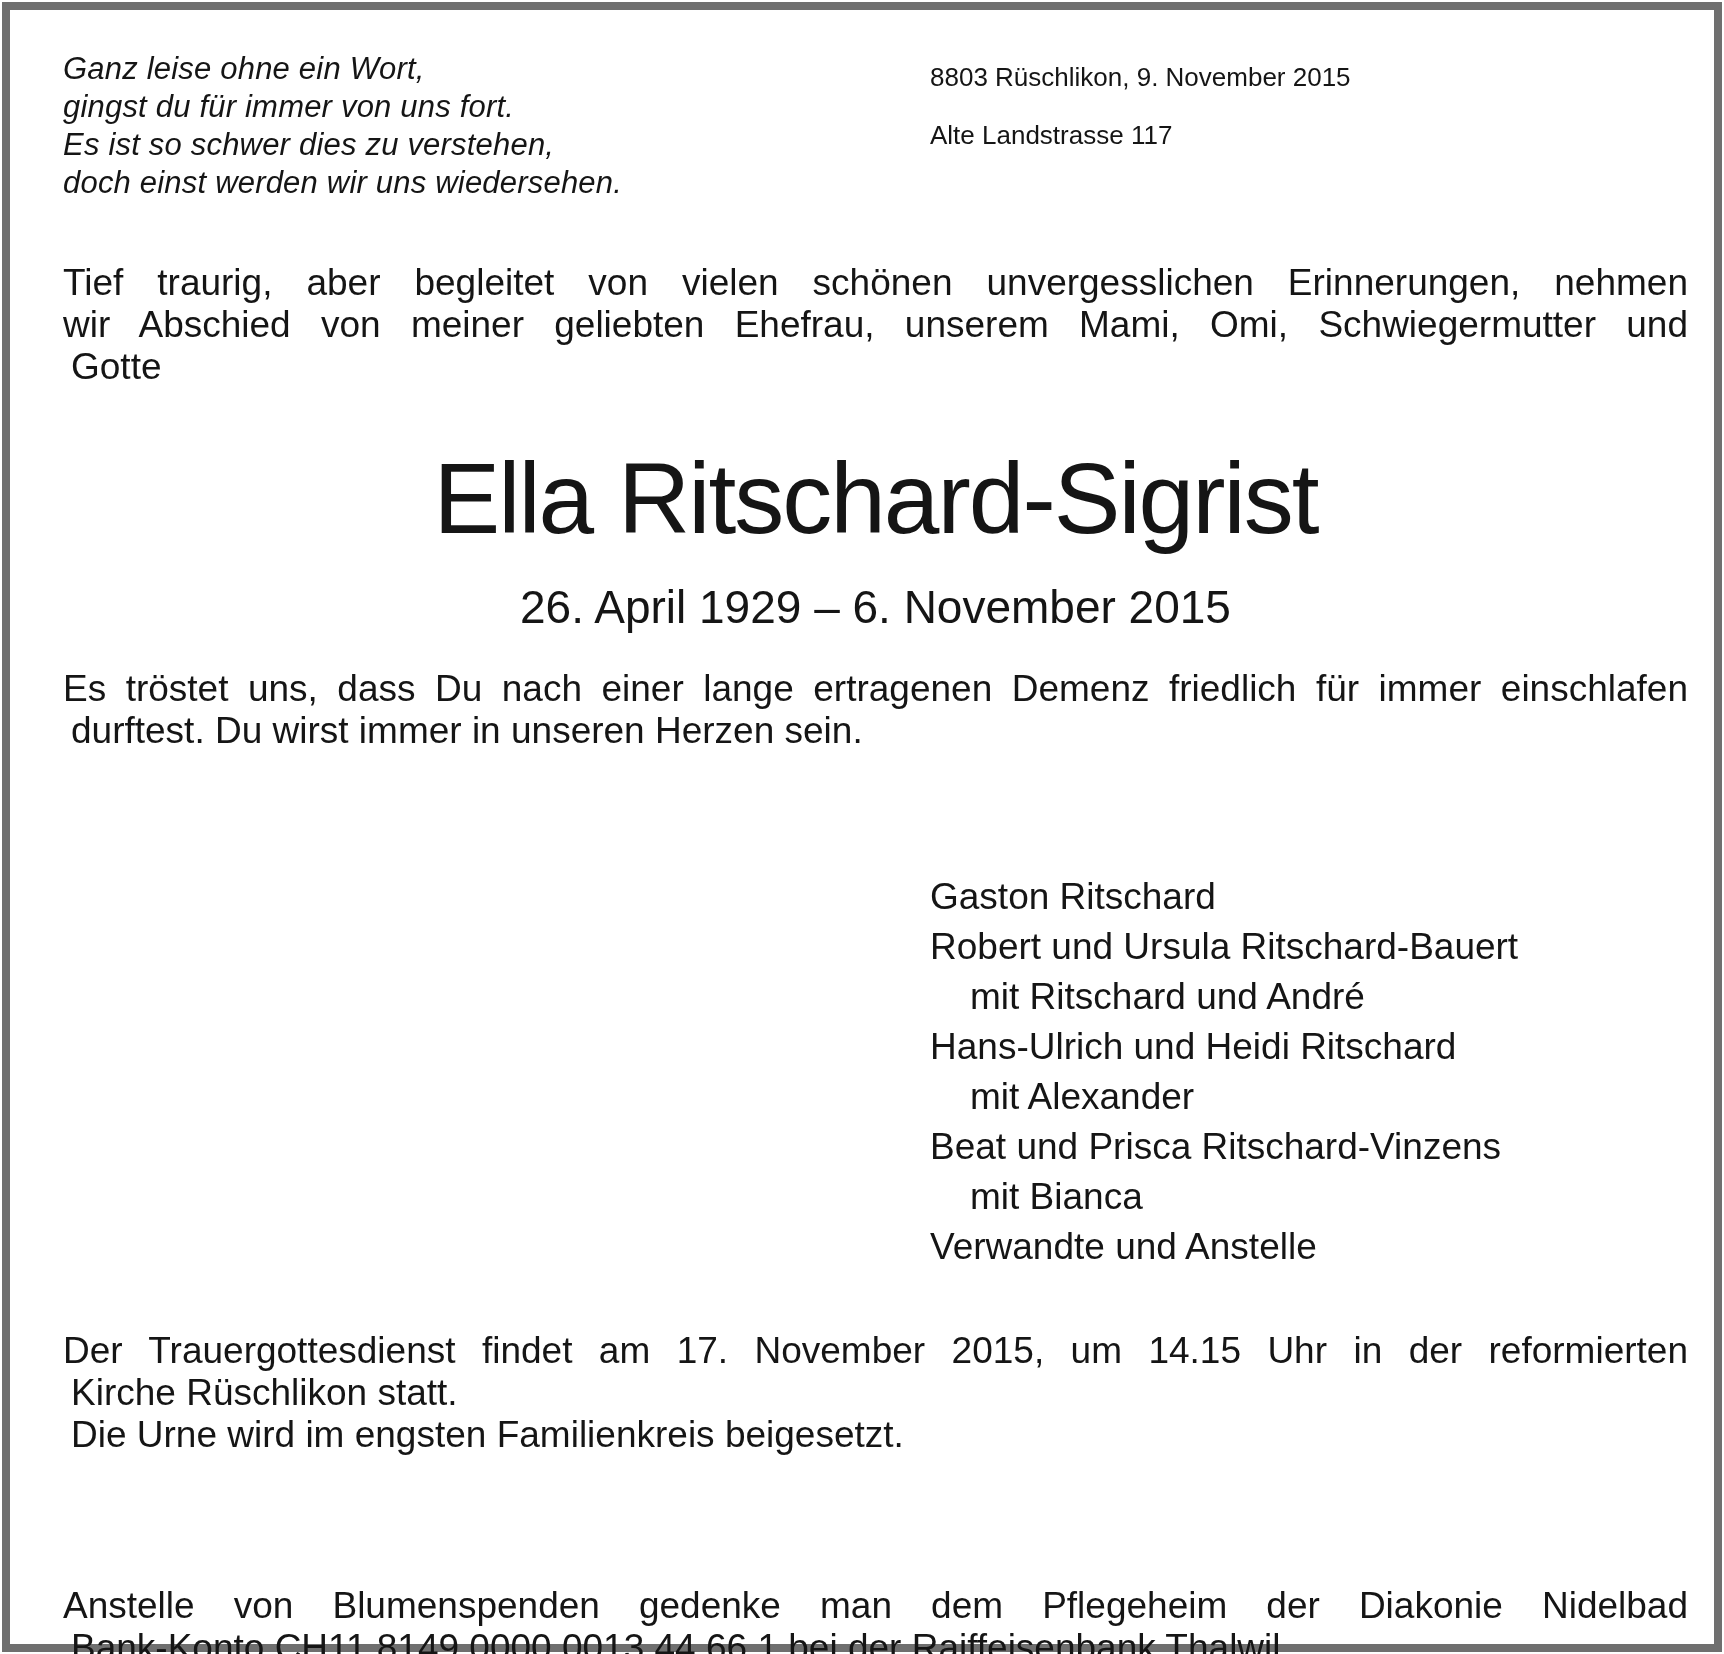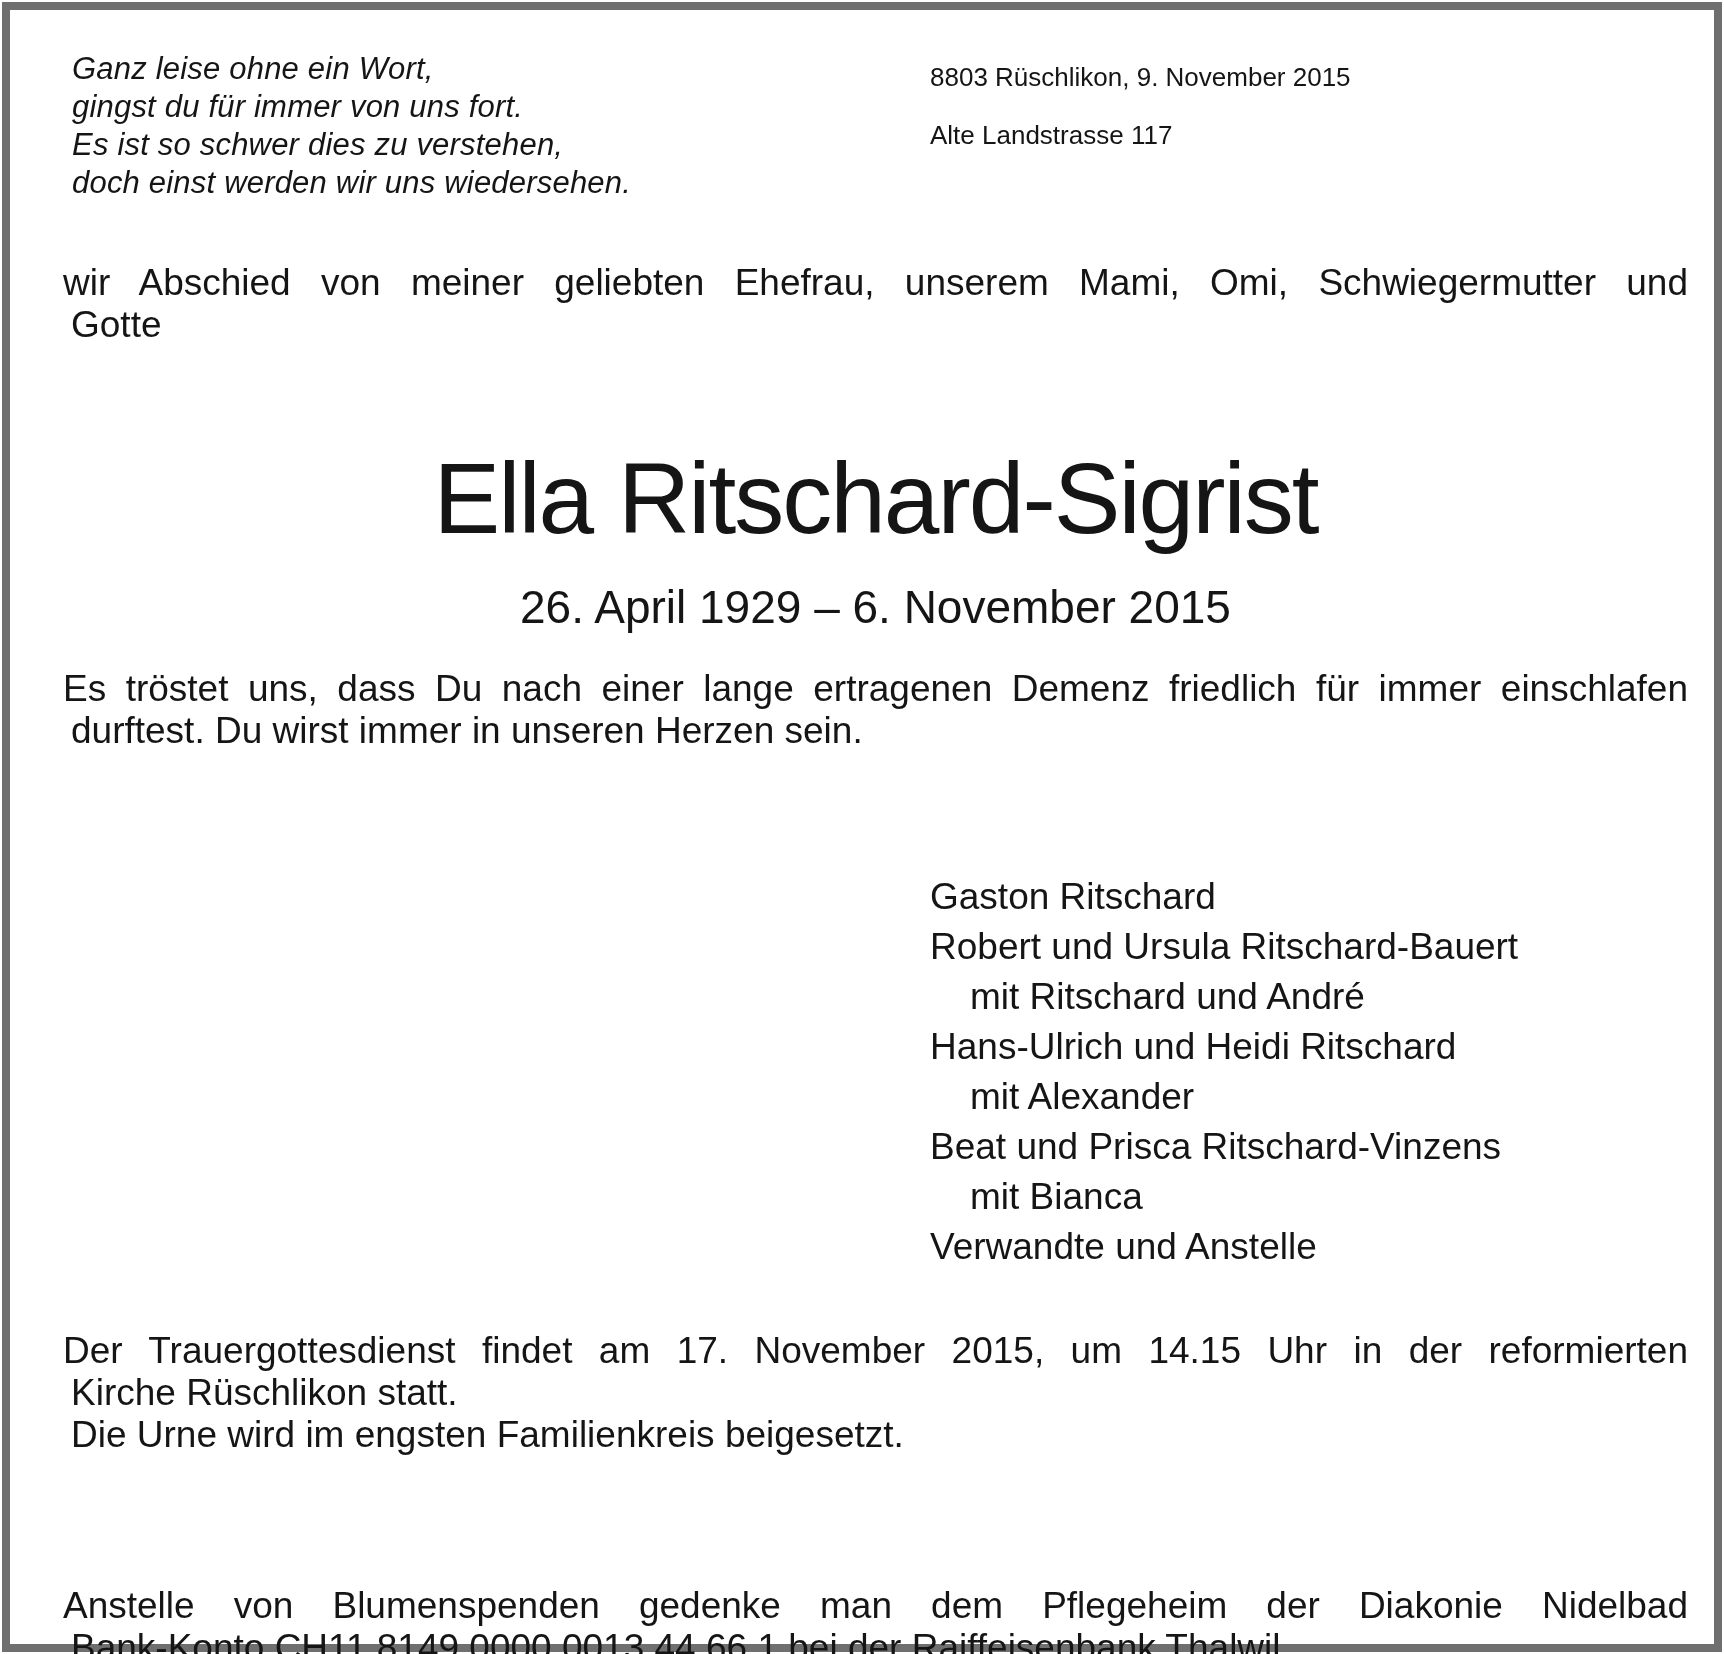--- a/index.html
+++ b/index.html
@@ -18,21 +18,21 @@
   }
   .frame {
     position: absolute;
     inset: 2px;
     border: 8px solid #6f6f6f;
     pointer-events: none;
   }
   
   .poem {
     position: absolute;
-    left: 72px;
+    left: 63px;
     top: 50px;
     font-size: 31px;
     line-height: 38px;
     font-style: italic;
     letter-spacing: 0.2px;
   }
   
   .header-right {
     position: absolute;
     left: 930px;
@@ -114,20 +114,21 @@
     <div class="poem-line">Es ist so schwer dies zu verstehen,</div>
     <div class="poem-line">doch einst werden wir uns wiedersehen.</div>
   </div>
 
   <div class="header-right">
     <div>8803 Rüschlikon, 9. November 2015</div>
     <div>Alte Landstrasse 117</div>
   </div>
 
   <div class="para intro">
+    <div class="jline">Tief traurig, aber begleitet von vielen schönen unvergesslichen Erinnerungen, nehmen</div>
     <div class="jline">wir Abschied von meiner geliebten Ehefrau, unserem Mami, Omi, Schwiegermutter und</div>
     <div class="jline last">Gotte</div>
   </div>
 
   <div class="name">Ella Ritschard-Sigrist</div>
   <div class="dates">26. April 1929 – 6. November 2015</div>
 
   <div class="para consolation">
     <div class="jline">Es tröstet uns, dass Du nach einer lange ertragenen Demenz friedlich für immer einschlafen</div>
     <div class="jline last">durftest. Du wirst immer in unseren Herzen sein.</div>

